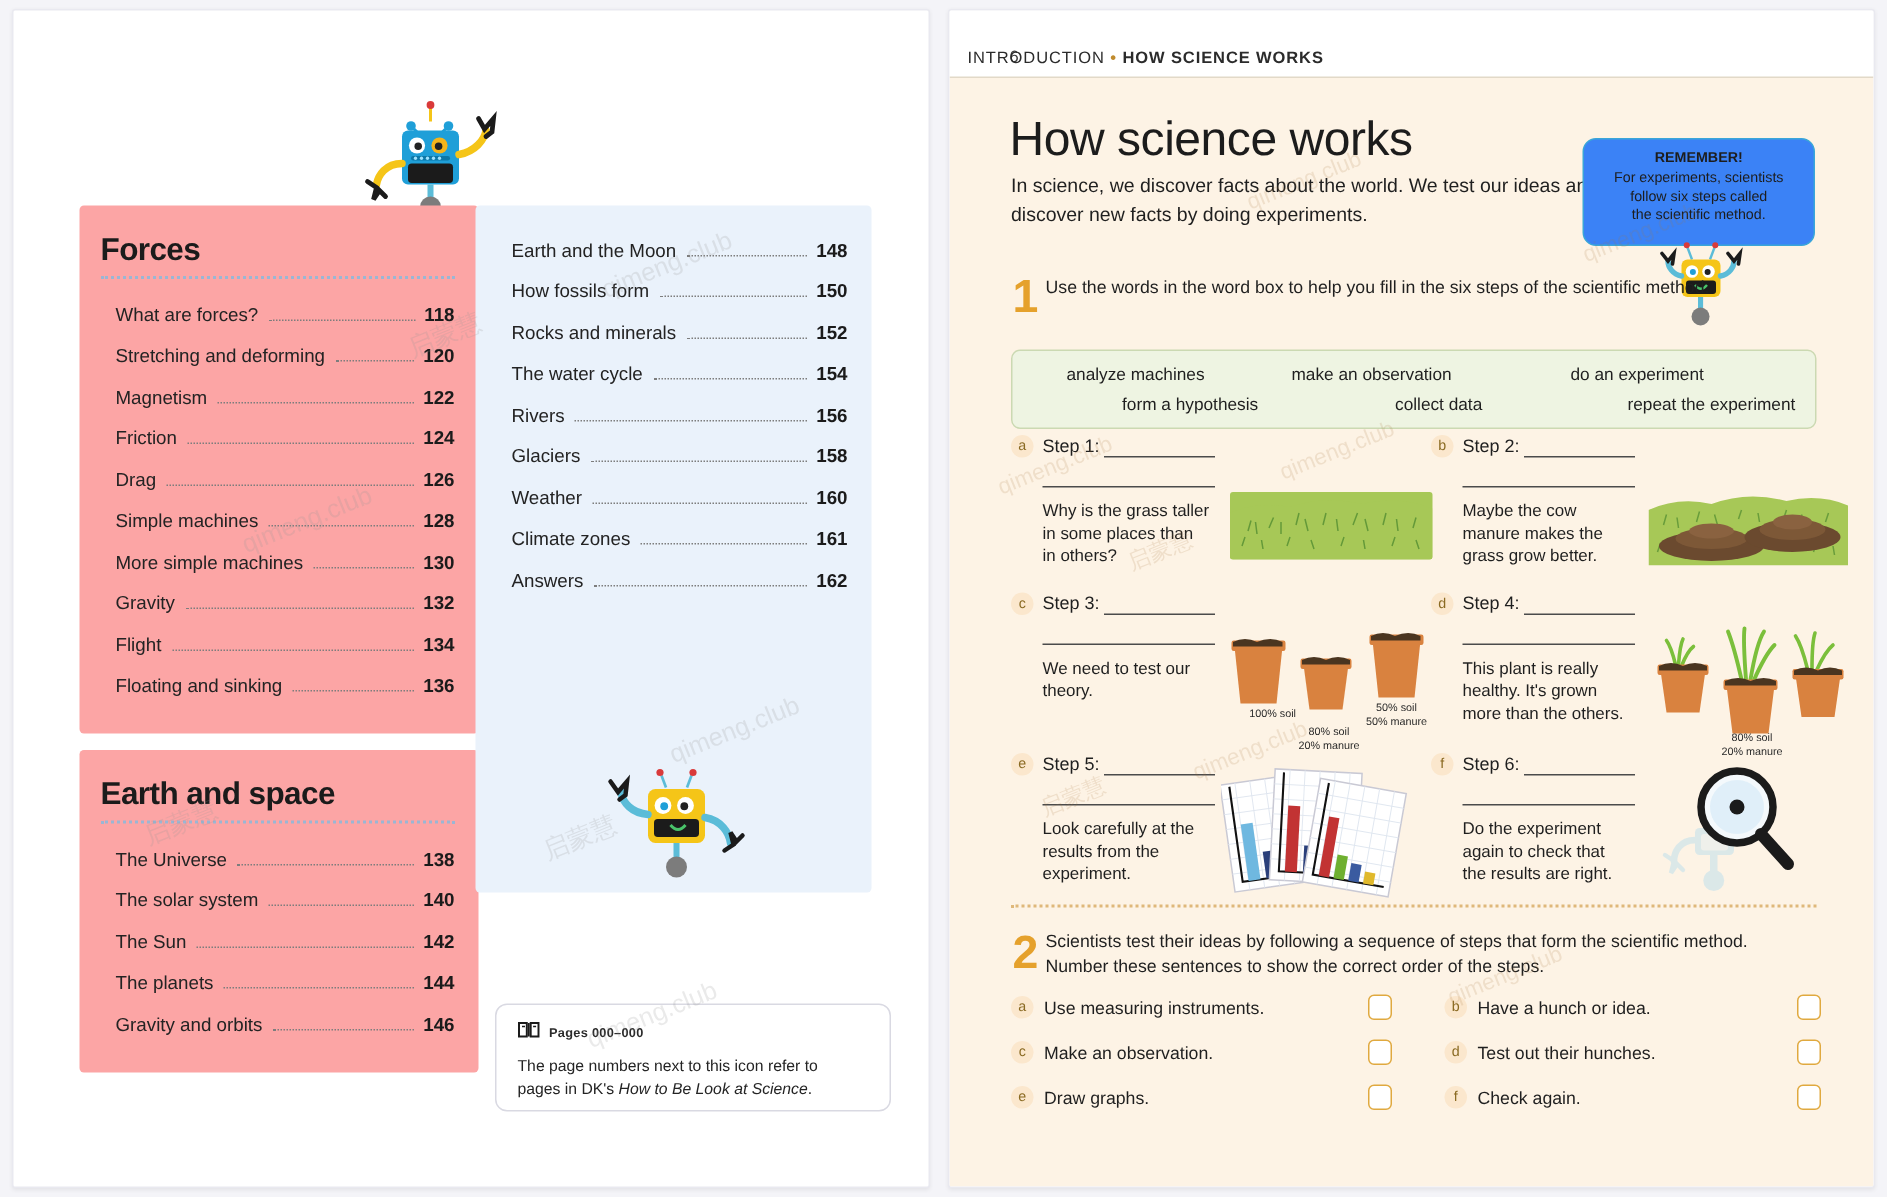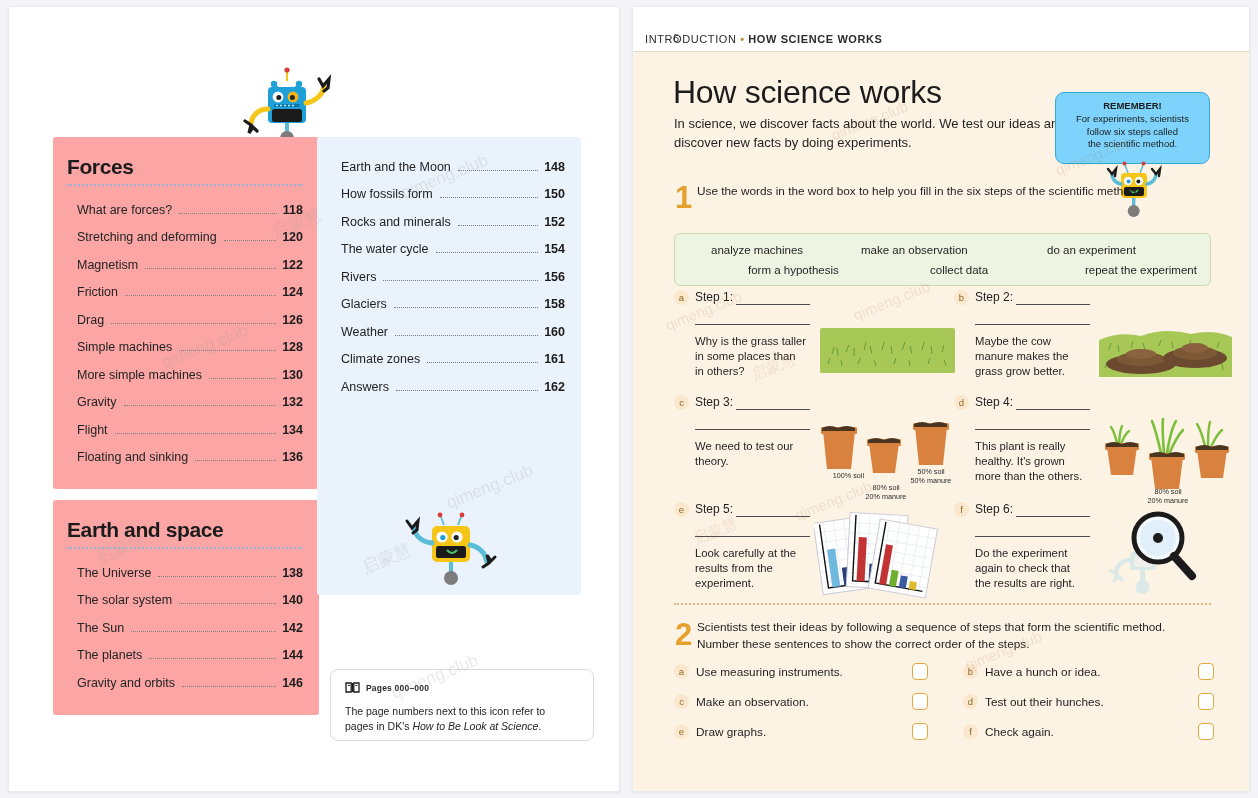--- a/index.html
+++ b/index.html
@@ -99,21 +99,21 @@
   }
   .r-standfirst {
     position: absolute; left: 41px; top: 63px; width: 420px;
     font-size: 13px; color: #1f1f1f; line-height: 1.45;
   }
 
   
   .remember {
     position: absolute; left: 422px; top: 40px;
     width: 155px; height: 72px;
-    background: #7dd3fc;
+    background: #3b82f6;
     border: 1.6px solid #3aa6d8;
     border-radius: 9px;
     text-align: center;
     padding: 7px 8px 0;
   }
   .remember-title { font-size: 9.5px; font-weight: bold; color: #1d1d1d; margin-bottom: 2px; }
   .remember-text { font-size: 9.5px; color: #1d1d1d; line-height: 1.33; }
 
   
   .task-num {

